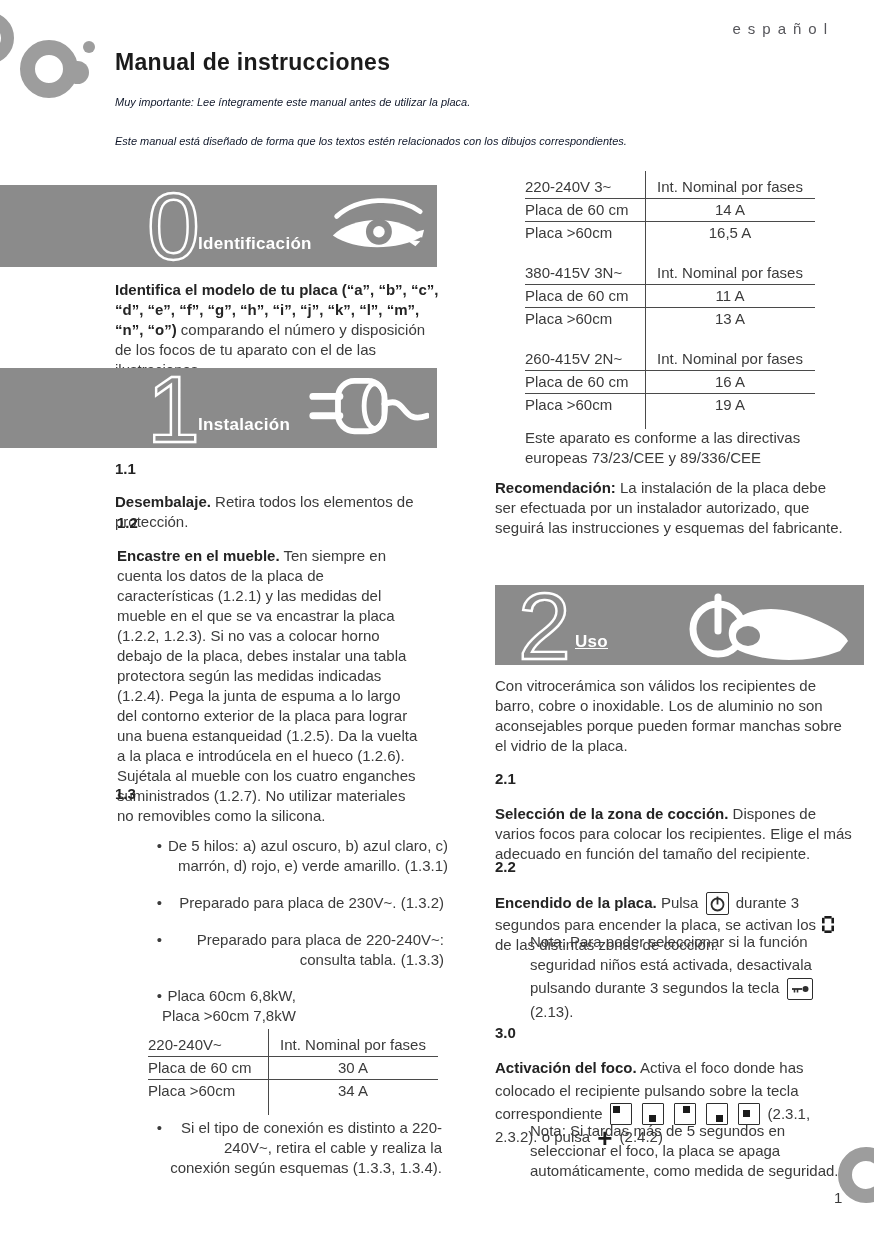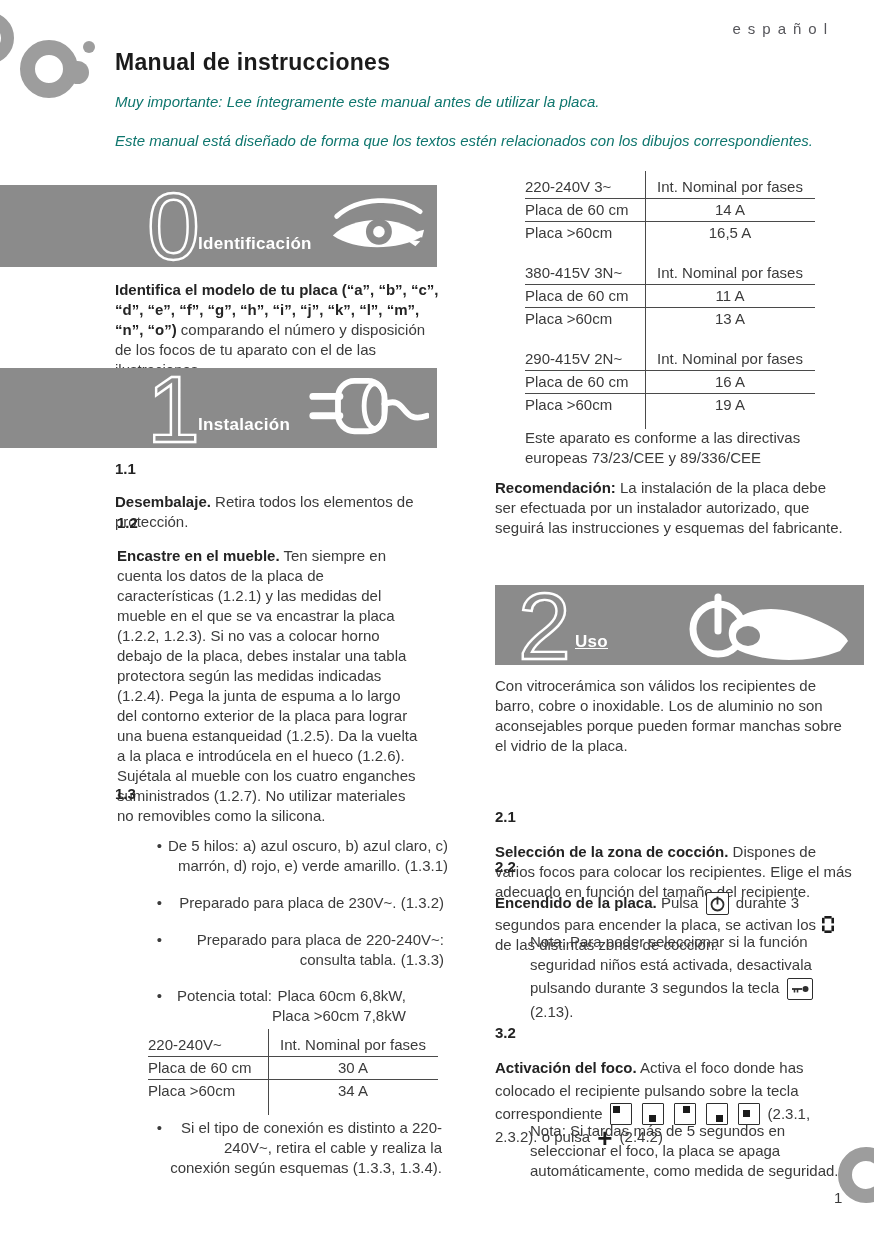--- a/index.html
+++ b/index.html
@@ -12,21 +12,21 @@
     color:#3b3b3b;
     font-size:15px;
     line-height:20px;
   }
   .abs{position:absolute;}
   b,.bld{color:#242424;}
 
   
   .lang{top:19px;right:40px;font-size:15px;letter-spacing:7px;color:#55555a;}
   .title{top:52px;left:115px;font-size:23px;font-weight:bold;color:#1b1b1b;letter-spacing:.3px;}
-  .intro{left:115px;font-style:italic;font-size:15px;color:#0f766e;white-space:nowrap;}
+  .intro{left:115px;font-style:italic;font-size:11px;color:#0f172a;white-space:nowrap;}
   .intro1{top:92px;}
   .intro2{top:131px;}
 
   
   .ring{border-radius:50%;box-sizing:border-box;background:transparent;}
   .dot{border-radius:50%;background:#9d9d9d;}
   .logo-ring-cut{left:-38px;top:12px;width:52px;height:52px;border:13px solid #9d9d9d;}
   .logo-ring-big{left:20px;top:40px;width:58px;height:58px;border:15px solid #9d9d9d;}
   .logo-dot-mid{left:66px;top:61px;width:23px;height:23px;}
   .logo-dot-sm{left:83px;top:41px;width:12px;height:12px;}
@@ -83,21 +83,21 @@
   .vt-div{position:absolute;left:120px;top:-5px;height:calc(100% + 18px);width:1px;background:#4a4a4a;}
   .ltable{top:1034px;left:148px;}
   .rtable1{top:176px;left:525px;}
   .rtable2{top:262px;left:525px;}
   .rtable3{top:348px;left:525px;}
 
   
   .directive{top:428px;left:525px;width:322px;}
   .recom{top:478px;left:495px;width:354px;}
   .uintro{top:676px;left:495px;width:354px;}
-  .i21{top:769px;left:495px;width:358px;margin-top:38px;}
+  .i21{top:769px;left:495px;width:358px;}
   .i22{top:857px;left:495px;width:358px;justify-content:center;}
   .i22 .ni-num,.i21 .ni-num,.i23 .ni-num{flex:0 0 35px;width:35px;}
   .nota22{top:930px;left:530px;width:324px;line-height:23px;}
   .i23{top:1021px;left:495px;width:360px;line-height:23px;}
   .nota23{top:1112px;left:530px;width:330px;margin-top:9px;}
 
   
   .ibox{display:inline-block;vertical-align:-6px;margin:0 3px;
         border:1.6px solid #2e2e2e;border-radius:2px;background:#fff;}
   .pwr{width:21px;height:21px;}
@@ -191,21 +191,20 @@
   <span class="b-text">Preparado para placa de 230V~. (1.3.2)</span>
 </div>
 <div class="abs bullet-item blt3">
   <span class="b-dot"></span>
   <span class="b-text">Preparado para placa de 220-240V~: consulta tabla. (1.3.3)</span>
 </div>
 
 <div class="abs bullet-item pot">
   <span class="b-dot"></span>
   <div class="b-text pot-row">
-    <span class="pot-label">Potencia total:</span>
     <span>
       <div>Placa 60cm 6,8kW,</div>
       <div>Placa &gt;60cm 7,8kW</div>
     </span>
   </div>
 </div>
 
 <div class="vtable ltable">
   <div class="vt-div"></div>
   <div class="vt-row vt-head">
@@ -255,21 +254,21 @@
   </div>
   <div class="vt-row vt-r2">
     <span class="c1">Placa &gt;60cm</span>
     <span class="c2">13 A</span>
   </div>
 </div>
 
 <div class="vtable rtable3">
   <div class="vt-div"></div>
   <div class="vt-row vt-head">
-    <span class="c1">290-415V 2N~</span>
+    <span class="c1">260-415V 2N~</span>
     <span class="c2">Int. Nominal por fases</span>
   </div>
   <div class="vt-row vt-r1">
     <span class="c1">Placa de 60 cm</span>
     <span class="c2">16 A</span>
   </div>
   <div class="vt-row vt-r2">
     <span class="c1">Placa &gt;60cm</span>
     <span class="c2">19 A</span>
   </div>
@@ -331,21 +330,21 @@
   <span>Nota: Para poder seleccionar si la función seguridad niños está activada, desactivala pulsando durante 3 segundos la tecla</span>
   <span class="ibox keyic"><svg width="24" height="20" viewBox="0 0 24 20">
     <path d="M4 10 H14" stroke="#2e2e2e" stroke-width="1.8"></path>
     <path d="M6.5 10 V13.5 M9.5 10 V13.5" stroke="#2e2e2e" stroke-width="1.6"></path>
     <circle cx="17.5" cy="10" r="3" fill="#2e2e2e"></circle>
   </svg></span>
   <span>(2.13).</span>
 </div>
 
 <div class="abs num-item i23">
-  <span class="ni-num">3.2</span>
+  <span class="ni-num">3.0</span>
   <div class="ni-body">
     <b>Activación del foco.</b>
     <span>Activa el foco donde has colocado el recipiente pulsando sobre la tecla correspondiente</span>
     <span class="zonekey z1"><i></i></span>
     <span class="zonekey z2"><i></i></span>
     <span class="zonekey z3"><i></i></span>
     <span class="zonekey z4"><i></i></span>
     <span class="zonekey z5"><i></i></span>
     <span>(2.3.1, 2.3.2). o pulsa</span>
     <span class="plus">+</span>

